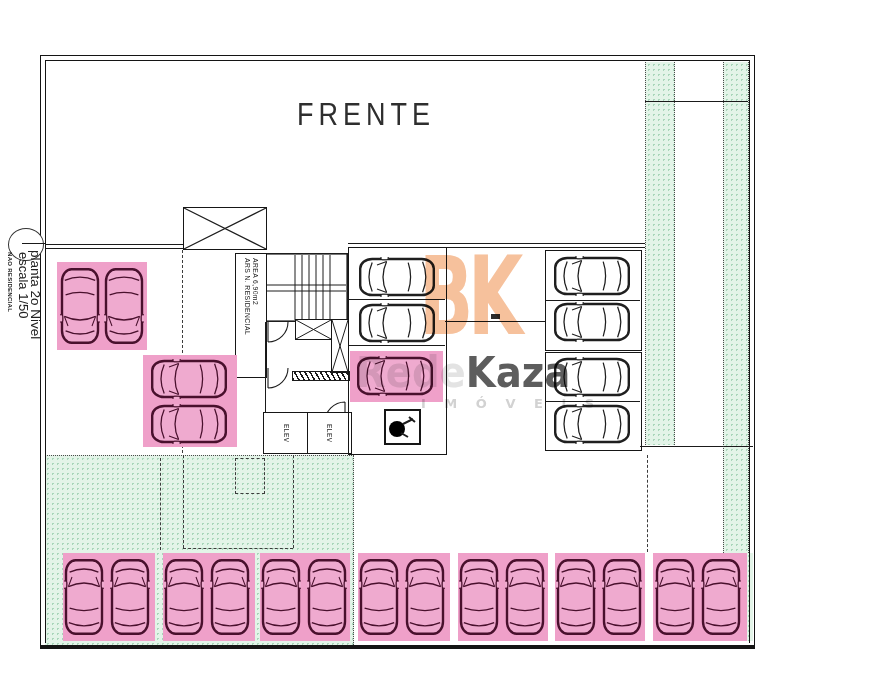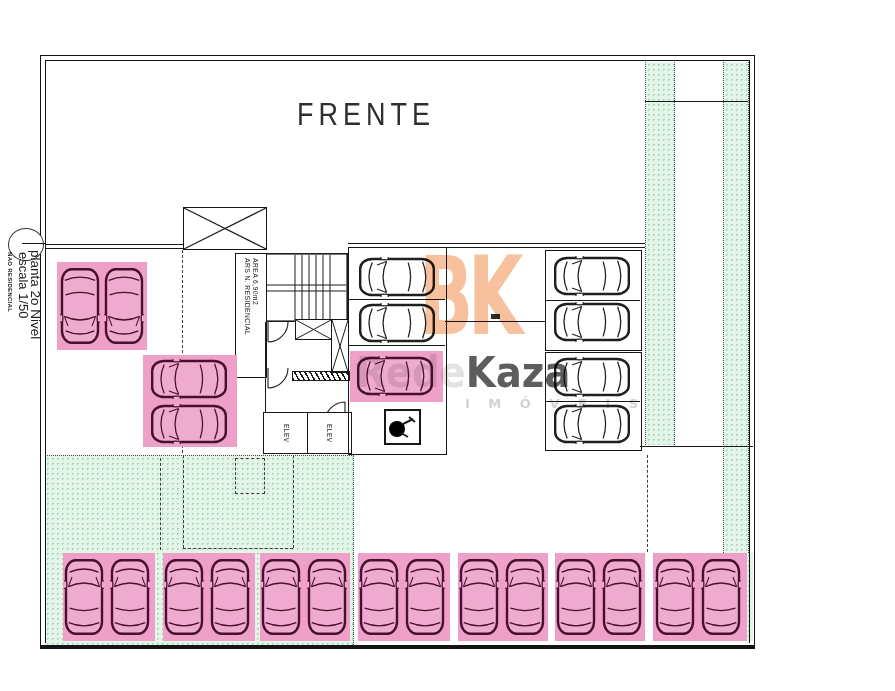--- a/index.html
+++ b/index.html
@@ -40,21 +40,21 @@
   .arswrap .vtext{font-size:6.8px;letter-spacing:.4px;}
   
   .wm{pointer-events:none;z-index:9;font-family:"DejaVu Sans",sans-serif;font-weight:700;}
   .wm-bk{left:419px;top:243px;font-size:108px;letter-spacing:-8px;color:#f6c19c;
          transform:scaleX(.66);transform-origin:left top;mix-blend-mode:multiply;line-height:1;}
   .wm-brand{left:356px;top:352px;font-size:42px;line-height:1;mix-blend-mode:multiply;
             transform:scaleX(.92);transform-origin:left top;}
   .wm-rede{color:#e3e3e3;}
   .wm-kaza{color:#5d5d5d;}
   .wm-imoveis{left:421px;top:396px;font-size:13px;letter-spacing:7px;color:#d2d2d2;
-              mix-blend-mode:multiply;margin-left:44px;}
+              mix-blend-mode:multiply;}
   
   .hatch{background:repeating-linear-gradient(60deg,#1b1b1b 0 1.5px,rgba(0,0,0,0) 1.5px 4.5px);
          border:1px solid #1b1b1b;}
   svg.linework{position:absolute;overflow:visible;}
   svg.linework path,svg.linework line,svg.linework rect{stroke:#1d1d1d;fill:none;}
 </style>
 </head>
 <body>
 
 <svg width="0" height="0" style="position:absolute" aria-hidden="true">

